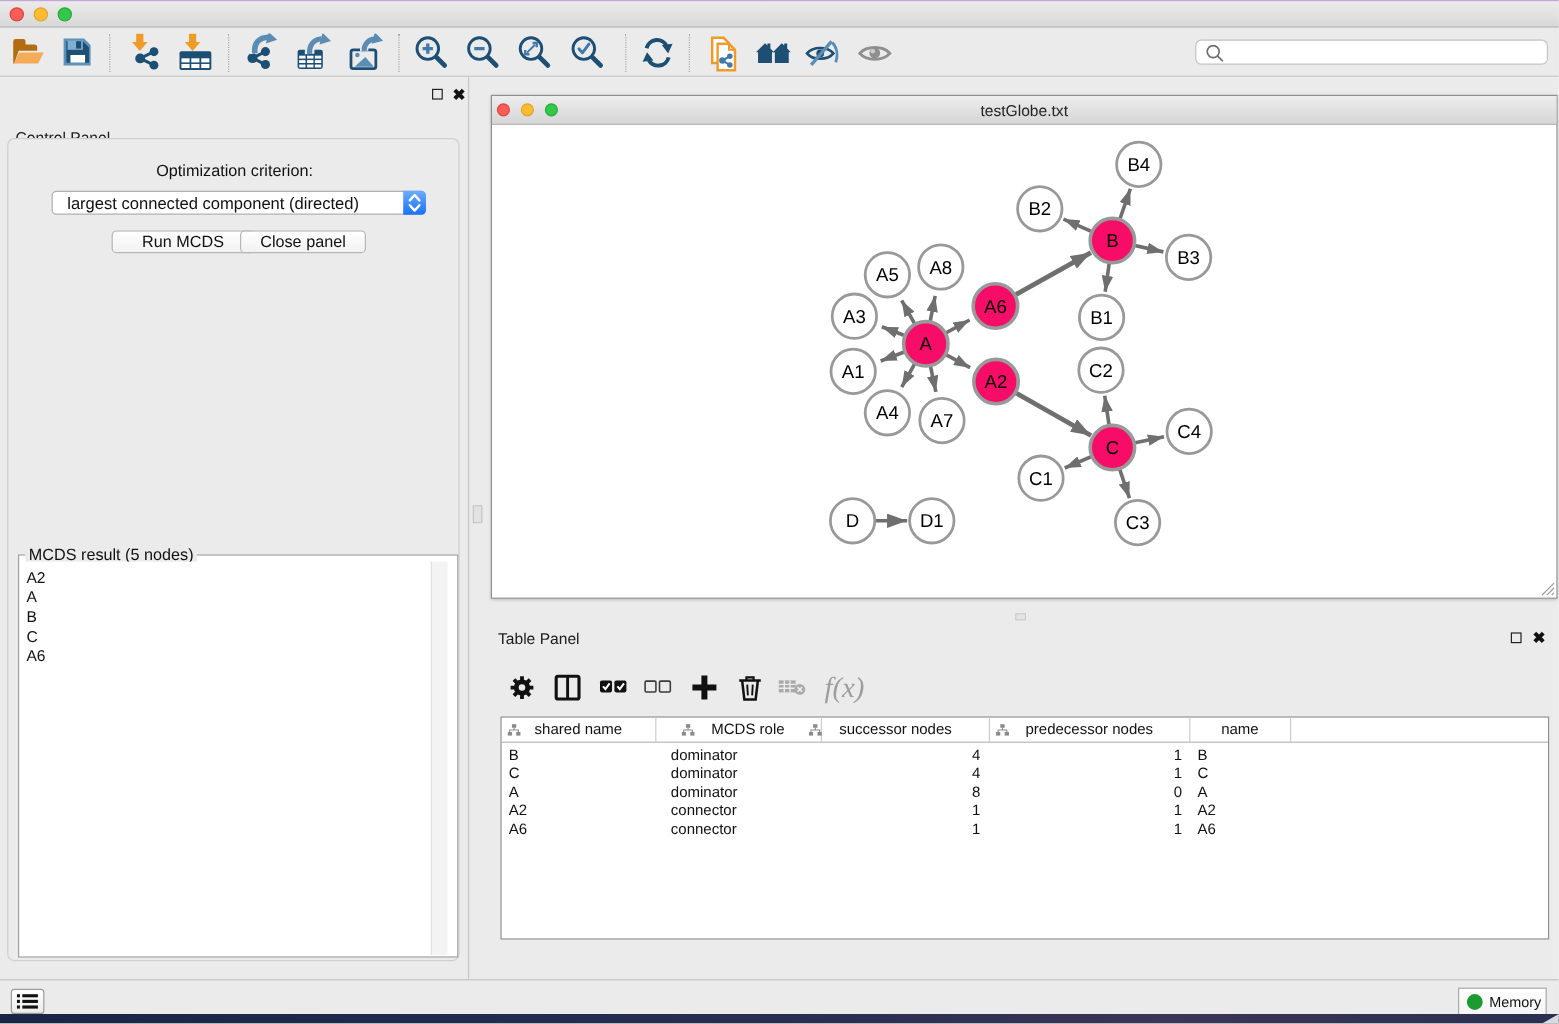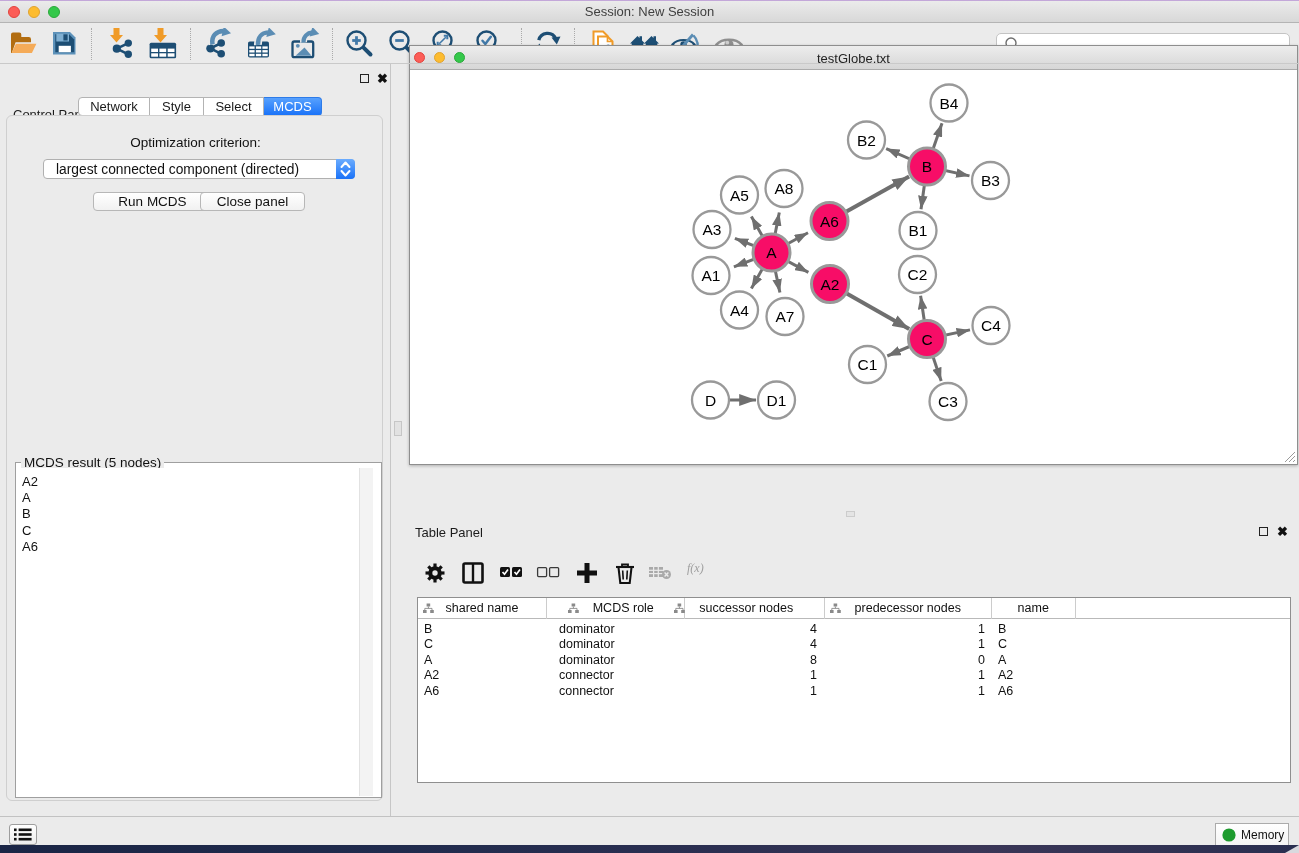--- a/index.html
+++ b/index.html
@@ -51,21 +51,21 @@
 #fieldset { position:absolute; left:15px; top:398px; width:367px; height:336px;
   border:1px solid #9f9f9f; background:#ffffff; }
 #fieldset-label { position:absolute; left:21px; top:391px; font-size:13.5px; color:#111;
   background:#ebebeb; padding:0 3px; }
 #mcds-list { position:absolute; left:17px; top:404px; width:363px; height:328px;
   background:#ffffff; font-size:13px; color:#111; line-height:16.2px; padding:6px 0 0 5px; }
 #mcds-scroll { position:absolute; z-index:2; left:359px; top:404px; width:14px; height:328px;
   background:#f3f3f3; border-left:1px solid #e2e2e2; }
 
 
-#gwin { position:absolute; left:409px; top:45px; width:889px; height:420px;
+#gwin { position:absolute; left:409px; top:79px; width:889px; height:420px;
   background:#ffffff; border:1px solid #8e8e8e; box-shadow:0 1px 3px rgba(0,0,0,0.25); }
 #gwin-titlebar { position:absolute; left:0; top:0; width:100%; height:24px;
   background:linear-gradient(#ededed,#d6d6d6); border-bottom:1px solid #ababab; }
 #gwin .tl { width:11px; height:11px; top:6px; }
 #gwin-title { position:absolute; top:5px; left:0; width:100%; text-align:center;
   font-size:13px; color:#232323; }
 
 
 #tpanel { position:absolute; left:392px; top:518px; width:907px; height:298px; }
 #tbl { position:absolute; left:25px; top:79px; width:874px; height:186px;
@@ -91,21 +91,20 @@
   background:linear-gradient(90deg,#1a2545 0%,#202b4d 30%,#2b2f51 55%,#3a3657 75%,#2a2f50 100%); }
 </style>
 </head>
 <body>
 <div id="app">
 
   <div id="titlebar">
     <div class="tl" style="left:8px;  background:#fc5d57; border:0.5px solid #e1443e;"></div>
     <div class="tl" style="left:28px; background:#fdbc2f; border:0.5px solid #e0a330;"></div>
     <div class="tl" style="left:48px; background:#34c84a; border:0.5px solid #2ba83b;"></div>
-    <div id="title-text">Session: New Session</div>
   </div>
   <div id="topline"></div>
 
   <div id="toolbar">
     <div class="tsep" style="left:91px"></div>
     <div class="tsep" style="left:190px"></div>
     <div class="tsep" style="left:332px"></div>
     <div class="tsep" style="left:521px"></div>
     <div class="tsep" style="left:574px"></div>
     <div id="toolbar-icons">
@@ -247,26 +246,20 @@
         <circle cx="8" cy="8" r="5" fill="none" stroke="#6e6e6e" stroke-width="1.4"></circle>
         <line x1="11.7" y1="11.7" x2="16" y2="16" stroke="#6e6e6e" stroke-width="1.4"></line>
       </svg>
     </div>
   </div>
 
   <div id="cpanel">
     <div class="panel-title" style="position:absolute;left:13px;top:8px;margin-top:35px;">Control Panel</div>
     <div class="winbtn-sq" style="left:360px;top:10px;"></div>
     <div class="winbtn-x" style="left:377px;top:10px;">✖</div>
-    <div class="tabrow" style="left:78px;top:33px;">
-      <div class="tab first" style="width:72px;">Network</div>
-      <div class="tab" style="width:54px;">Style</div>
-      <div class="tab" style="width:60px;">Select</div>
-      <div class="tab sel last" style="width:58px;">MCDS</div>
-    </div>
     <div id="cp-box"></div>
     <div id="opt-label">Optimization criterion:</div>
     <div id="combo">
       <div class="ctext">largest connected component (directed)</div>
       <div class="stepper">
         <svg width="19" height="20">
           <path d="M5.5 8 L9.5 3.5 L13.5 8" fill="none" stroke="#fff" stroke-width="2" stroke-linecap="round" stroke-linejoin="round"></path>
           <path d="M5.5 12 L9.5 16.5 L13.5 12" fill="none" stroke="#fff" stroke-width="2" stroke-linecap="round" stroke-linejoin="round"></path>
         </svg>
       </div>
@@ -413,21 +406,21 @@
 <rect x="2" y="8" width="14" height="10" fill="#a9a9a9"></rect>
 <g stroke="#ebebeb" stroke-width="1.2">
 <line x1="2" y1="11.3" x2="16" y2="11.3"></line>
             <line x1="2" y1="14.6" x2="16" y2="14.6"></line>
 <line x1="6.6" y1="8" x2="6.6" y2="18"></line>
             <line x1="11.3" y1="8" x2="11.3" y2="18"></line>
 </g>
 <circle cx="19.5" cy="15.5" r="4.5" fill="#a9a9a9"></circle>
 <path d="M17.6 13.6 L21.4 17.4 M21.4 13.6 L17.6 17.4" stroke="#ebebeb" stroke-width="1.4"></path>
 </svg>
-<div style="position:absolute;left:295px;top:43px;font-family:'Liberation Serif',serif;font-style:italic;font-size:12px;color:#9e9e9e;">f(x)</div>
+<div style="position:absolute;left:295px;top:43px;font-family:'Liberation Serif',serif;font-style:italic;font-size:24px;color:#9e9e9e;">f(x)</div>
 </div>
     <div id="tbl">
       <div class="th-row">
 <div class="th" style="left:0px;width:129px;"><svg width="11" height="11" viewBox="0 0 11 11" style="position:absolute;left:5px;top:5px;">
               <g fill="#8a8a8a">
                 <rect x="3.6" y="0.5" width="3.6" height="3"></rect>
                 <rect x="0" y="7" width="3.6" height="3"></rect>
                 <rect x="7.2" y="7" width="3.6" height="3"></rect>
               </g>
               <path d="M5.4 3.5 L5.4 5.4 M1.8 7 L1.8 5.4 L9 5.4 L9 7" fill="none" stroke="#8a8a8a" stroke-width="0.9"></path>

